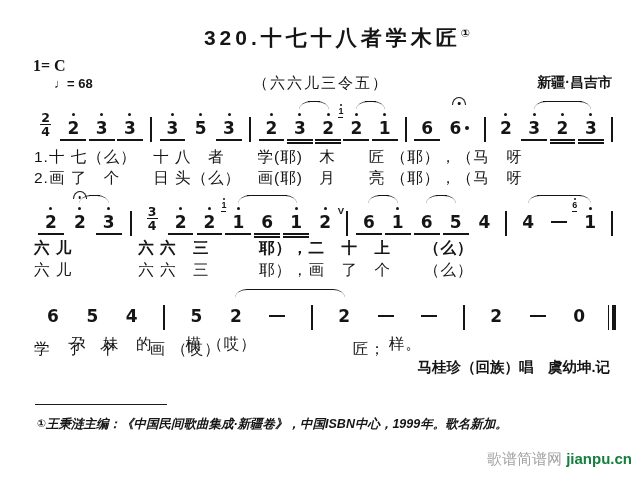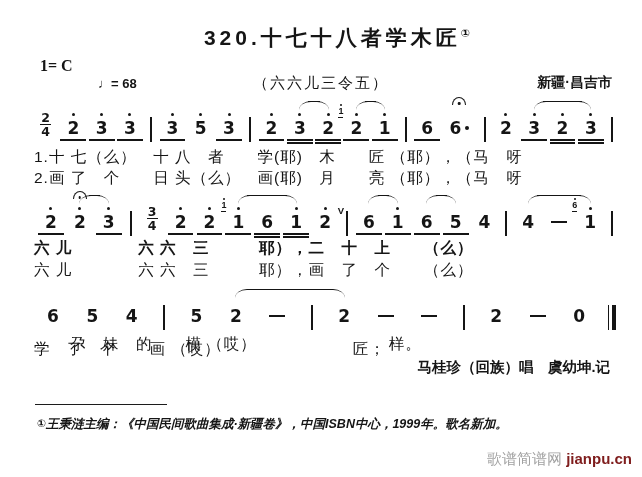--- a/index.html
+++ b/index.html
@@ -6,22 +6,22 @@
   html,body{margin:0;padding:0;}
   body{
     width:642px;height:477px;position:relative;overflow:hidden;
     background:#ffffff;color:#151515;
     font-family:"Liberation Sans","DejaVu Sans",sans-serif;
   }
   .abs{position:absolute;}
   
   .title{top:24px;left:0;right:0;text-align:center;font-size:21px;font-weight:700;letter-spacing:4px;padding-left:32px;}
   .title .supref{font-size:11px;vertical-align:8px;letter-spacing:0;}
-  .key{top:57px;left:40px;font-family:"Liberation Serif","DejaVu Serif",serif;font-weight:700;font-size:16px;}
-  .tempo{top:76px;left:54px;font-weight:700;font-size:13px;margin-left:44px;}
+  .key{top:57px;left:33px;font-family:"Liberation Serif","DejaVu Serif",serif;font-weight:700;font-size:16px;}
+  .tempo{top:76px;left:54px;font-weight:700;font-size:13px;}
   .subtitle{top:74px;left:0;right:0;text-align:center;font-size:15px;letter-spacing:2px;}
   .region{top:74px;right:30px;font-size:14px;font-weight:700;}
   
   .mline{display:flex;justify-content:space-between;align-items:flex-start;}
   .m1{top:98px;left:33px;right:24px;}
   .m2{top:192px;left:38px;right:24px;}
   .m3{top:286px;left:40px;right:24px;}
   .cell{position:relative;display:flex;flex-direction:column;align-items:center;
         padding:13px 7px 0 7px;box-sizing:border-box;}
   .dotrow{height:7px;width:10px;}
@@ -60,21 +60,21 @@
   .l1a{top:147px;} .l1b{top:168px;}
   .l2a{top:238px;font-weight:bold;} .l2b{top:260px;}
   .l3a{top:316px;margin-top:23px;} .l3b{top:334px;margin-left:36px;}
   
   .credit{top:358px;right:32px;font-size:14.5px;font-weight:700;}
   .rule{top:404px;left:35px;width:132px;border-top:1.6px solid #1c1c1c;height:0;}
   .footnote{top:416px;left:37px;right:20px;font-size:12.5px;font-weight:600;font-style:italic;}
   .footnote .mk{font-size:10.5px;vertical-align:1px;}
   .watermark{top:450px;right:10px;font-size:15px;}
   .wm-name{color:#a2a2a2;}
-  .wm-url{color:#7f1d1d;font-weight:600;}
+  .wm-url{color:#15803d;font-weight:600;}
 </style>
 </head>
 <body>
 
 <div class="abs title">
   <span>320.十七十八者学木匠</span><span class="supref">①</span>
 </div>
 
 <div class="abs key">1= C</div>
 <div class="abs tempo">♩= 68</div>

